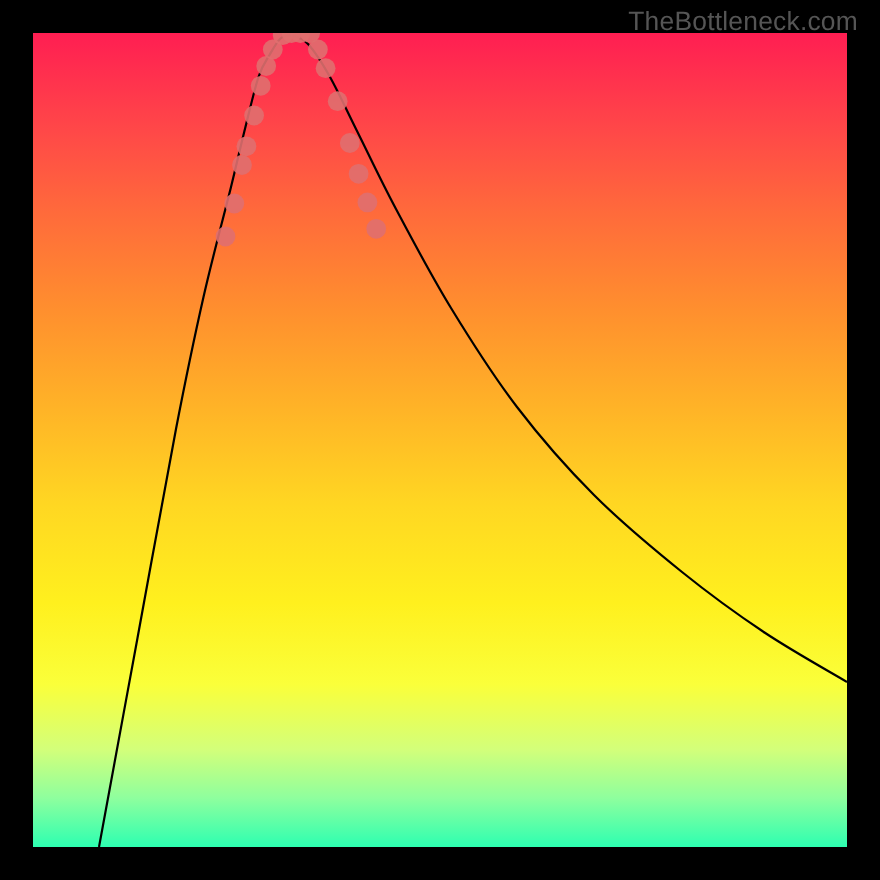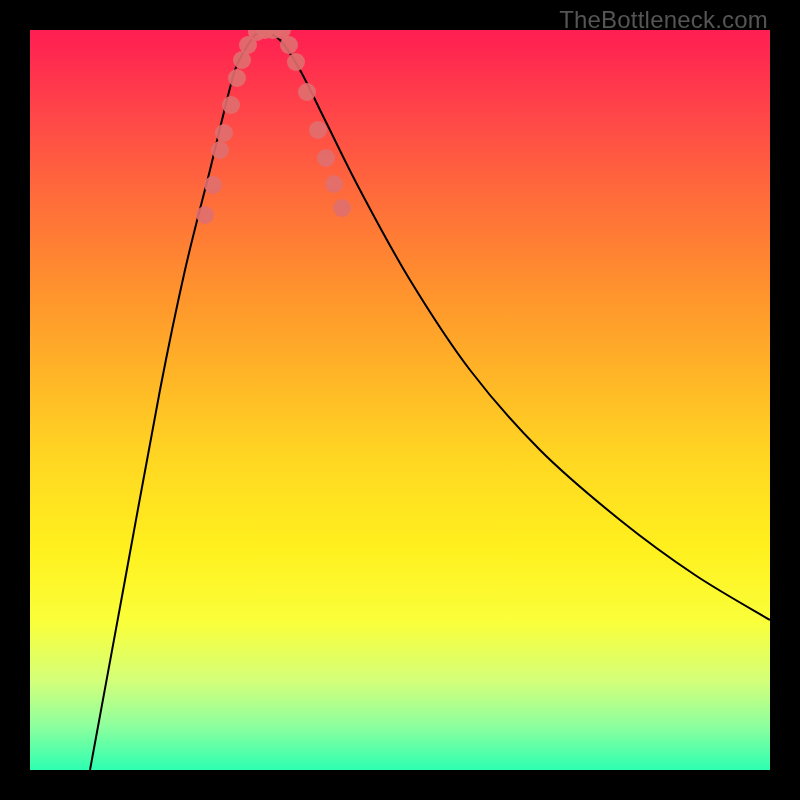--- a/index.html
+++ b/index.html
@@ -26,21 +26,21 @@
       #ffd722 58%,
       #fff01e 70%,
       #faff3a 80%,
       #d3ff7a 88%,
       #8eff9e 94%,
       #2dffb1 100%);
   }
   .watermark {
     position: absolute;
     top: 6px;
-    right: 32px;
+    right: 20px;
     color: #555;
     font-size: 24px;
     font-weight: 500;
     letter-spacing: 0.2px;
   }
   svg.plot {
     position: absolute;
     left: 30px;
     top: 30px;
   }

